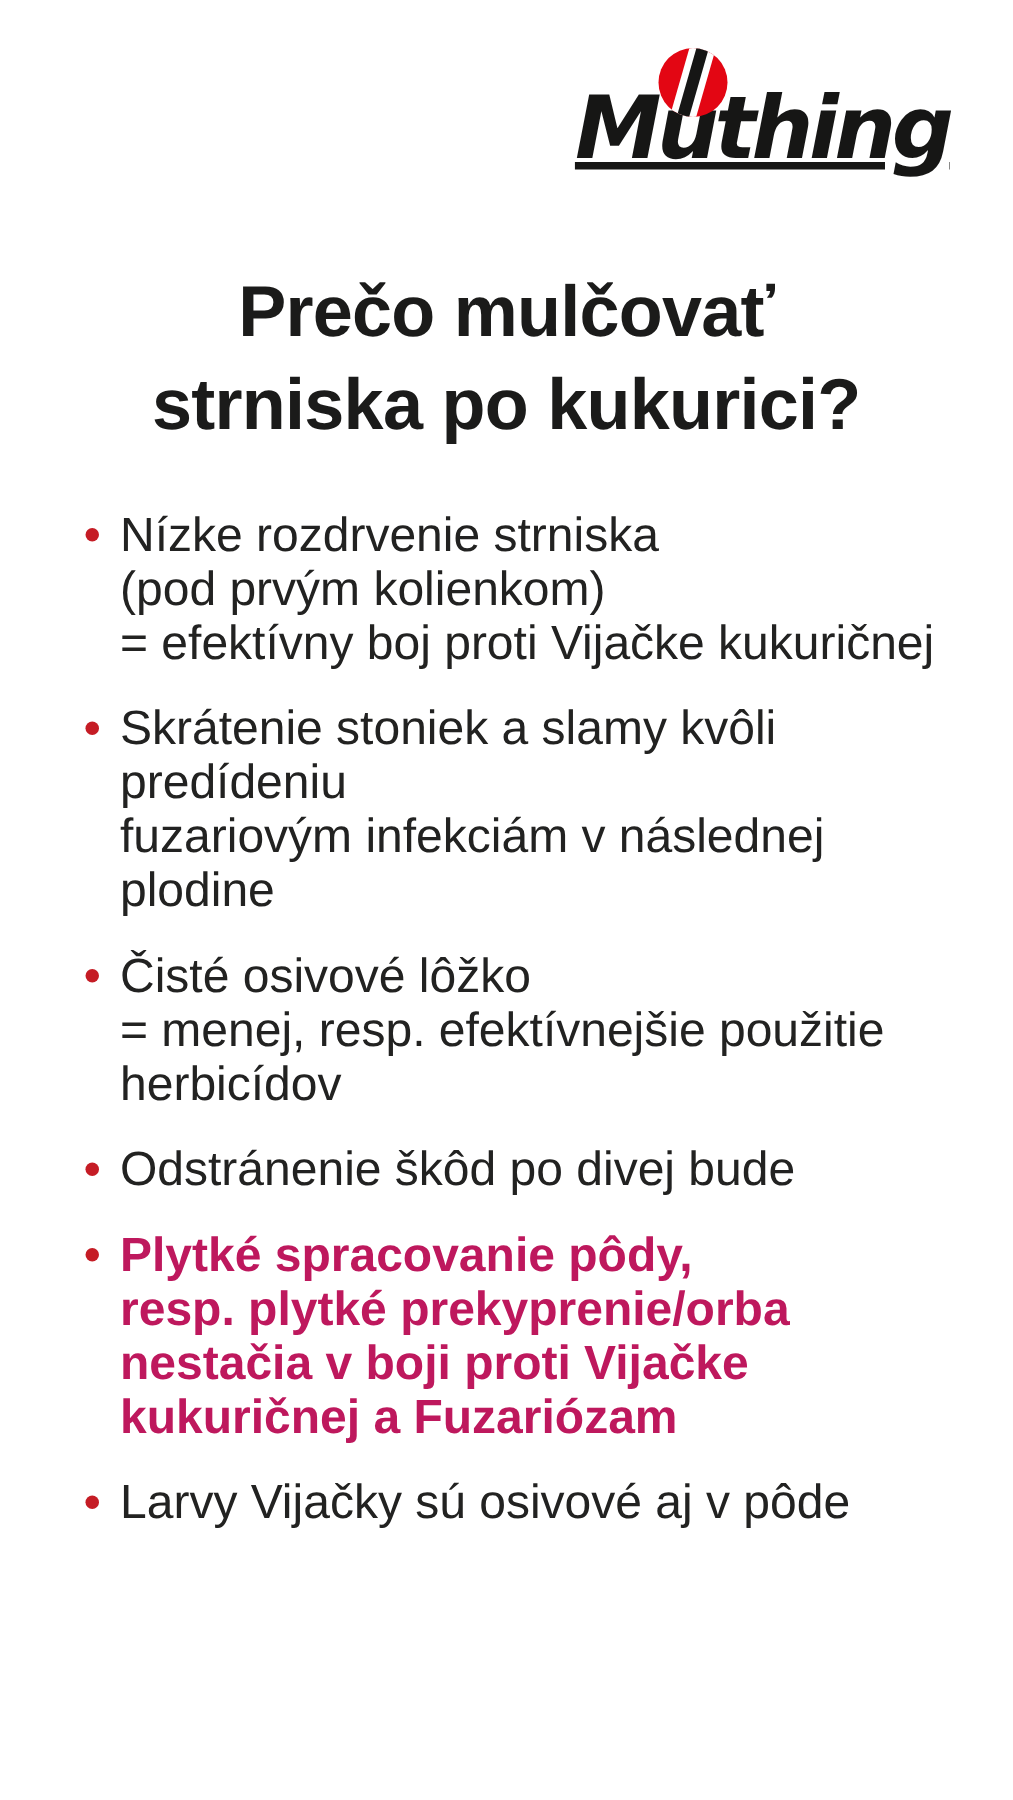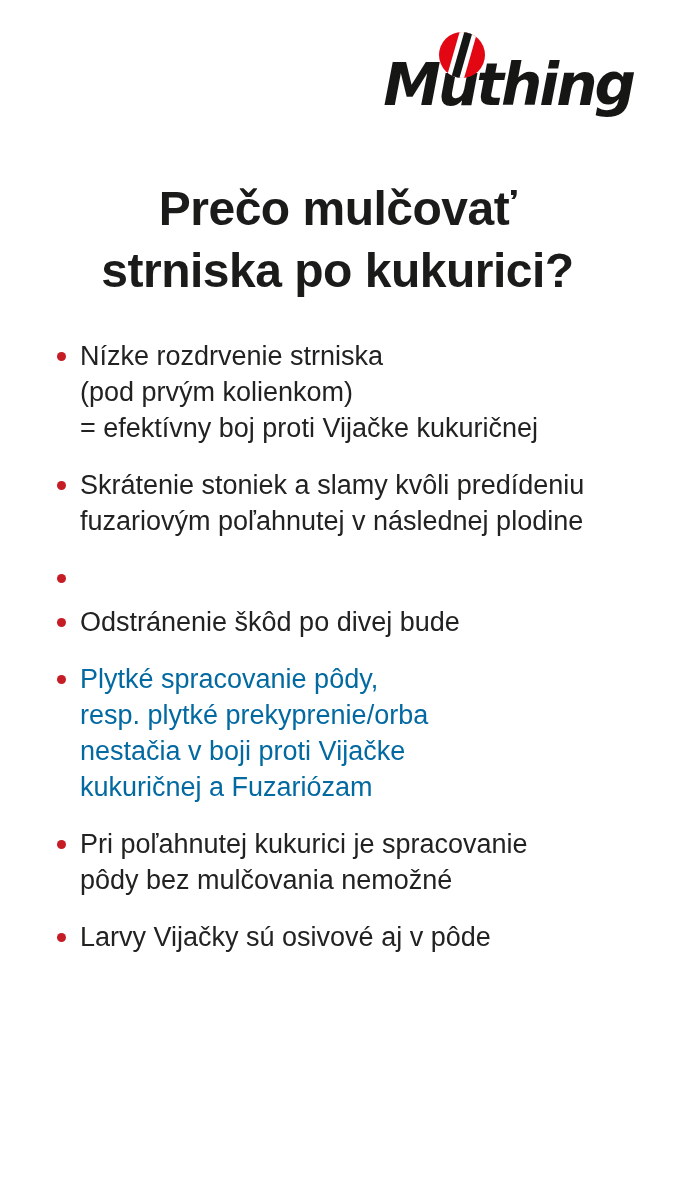--- a/index.html
+++ b/index.html
@@ -26,20 +26,21 @@
   }
   .logo-text {
     font-family: "DejaVu Sans", sans-serif;
     font-weight: bold;
     font-style: italic;
     font-size: 58px;
     line-height: 58px;
     letter-spacing: -3px;
     color: #161615;
     white-space: nowrap;
+    text-decoration: underline;
   }
   .logo-circle {
     position: absolute;
     left: 56px;
     top: -24px;
     width: 46px;
     height: 46px;
     border-radius: 50%;
     background: #e30613;
     overflow: hidden;
@@ -96,28 +97,28 @@
   }
   .bullet-dot {
     flex: 0 0 auto;
     width: 9px;
     height: 9px;
     border-radius: 50%;
     background: #c51c25;
     margin: 14px 14px 0 0;
   }
   .bullet-text {
-    font-size: 27px;
+    font-size: 32px;
     line-height: 36px;
     white-space: pre-line;
     color: #222221;
   }
   .bullet-item.highlight .bullet-text {
-    font-weight: normal;
-    color: #0369a1;
+    font-weight: bold;
+    color: #be185d;
   }
 </style>
 </head>
 <body>
 
 <div class="page">
 
   <div class="logo">
     <span class="logo-circle">
       <span class="slash-white"></span>
@@ -134,40 +135,37 @@
   <ul class="bullets">
     <li class="bullet-item">
       <span class="bullet-dot"></span>
       <span class="bullet-text">Nízke rozdrvenie strniska
 (pod prvým kolienkom)
 = efektívny boj proti Vijačke kukuričnej</span>
     </li>
     <li class="bullet-item">
       <span class="bullet-dot"></span>
       <span class="bullet-text">Skrátenie stoniek a slamy kvôli predídeniu
-fuzariovým poľahnutej  v následnej plodine</span>
+fuzariovým infekciám  v následnej plodine</span>
     </li>
     <li class="bullet-item">
       <span class="bullet-dot"></span>
+      <span class="bullet-text">Čisté osivové lôžko
+= menej, resp. efektívnejšie použitie herbicídov</span>
     </li>
     <li class="bullet-item">
       <span class="bullet-dot"></span>
       <span class="bullet-text">Odstránenie škôd po divej bude</span>
     </li>
     <li class="bullet-item highlight">
       <span class="bullet-dot"></span>
       <span class="bullet-text">Plytké spracovanie pôdy,
 resp. plytké prekyprenie/orba
 nestačia v boji proti Vijačke
 kukuričnej a Fuzariózam</span>
     </li>
     <li class="bullet-item">
       <span class="bullet-dot"></span>
-      <span class="bullet-text">Pri poľahnutej kukurici je spracovanie
-pôdy bez mulčovania nemožné</span>
-    </li>
-    <li class="bullet-item">
-      <span class="bullet-dot"></span>
       <span class="bullet-text">Larvy Vijačky sú osivové aj v pôde</span>
     </li>
   </ul>
 
 </div>
 
 </body></html>

